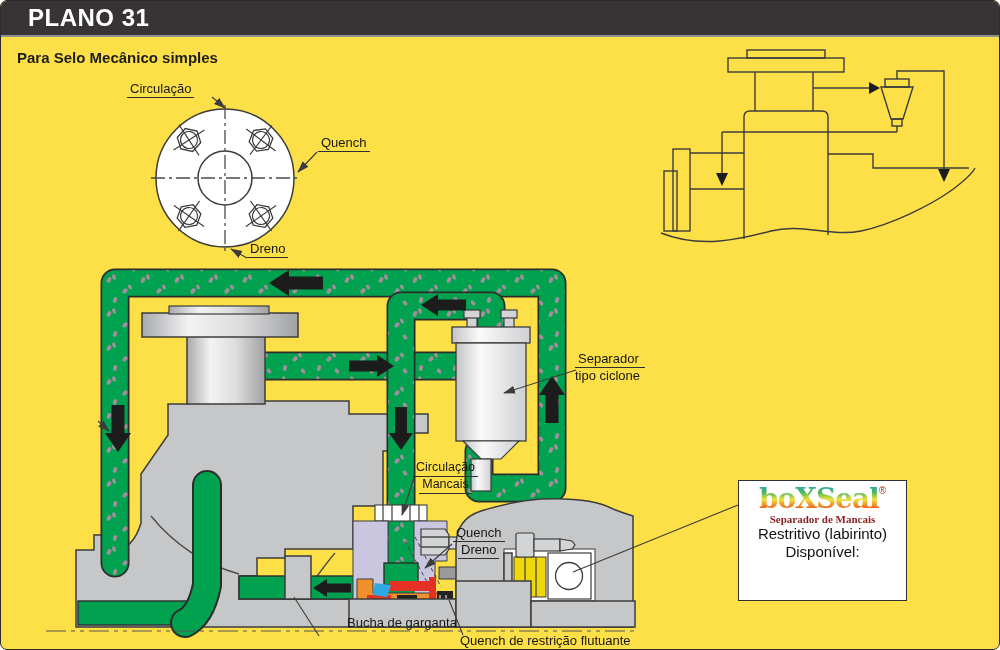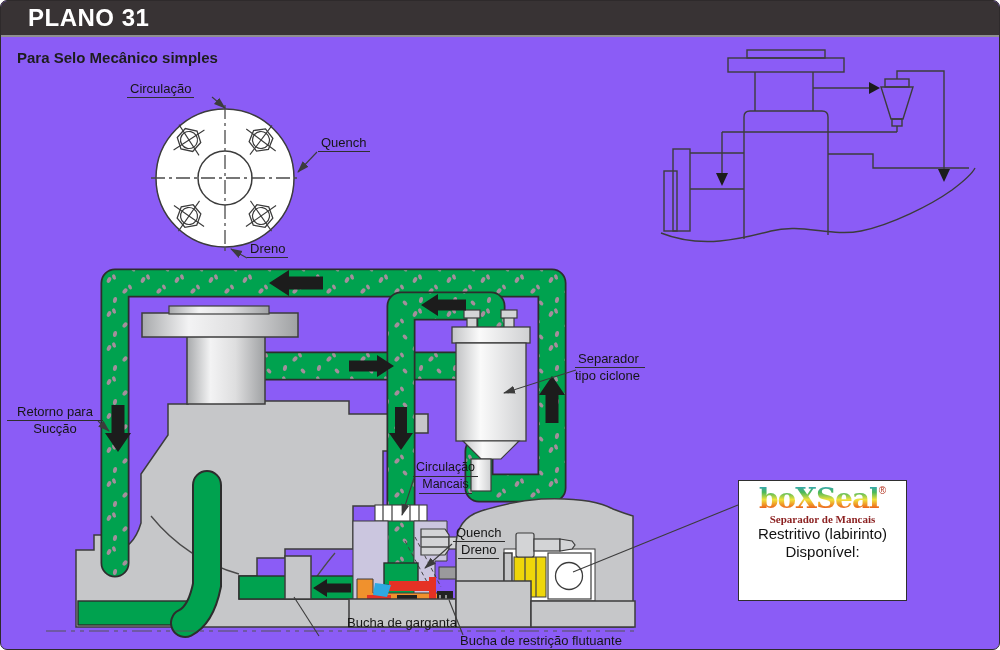--- a/index.html
+++ b/index.html
@@ -1,17 +1,17 @@
 <!DOCTYPE html>
 <html style="--header-bg: #383334; --pipe-green: #00A24F; --particle-mauve: #B78CA4; --casing-gray: #C6C7C9; --gland-lavender: #CBC6DF; --seal-orange: #F0912D; --seal-red: #E53125; --seal-blue: #2FA9E1; --bearing-yellow: #EFD70A; --tagline-red: #8B1F1F; --logo-c1: #2BA0D0; --logo-c2: #4CB85A; --logo-c3: #EFE23C; --logo-c4: #EF7D21; --logo-c5: #D6281C;"><head>
 <meta charset="utf-8">
 <style>
   html,body{margin:0;padding:0;background:#fff;}
   #canvas{
-    position:relative;width:998px;height:648px;background:#8b5cf6;
+    position:relative;width:998px;height:648px;background:#fde047;
     border:1px solid #2e2a2b;border-radius:7px;overflow:hidden;
     font-family:"Liberation Sans",sans-serif;
   }
   #titlebar{
     position:absolute;left:0;top:0;width:100%;height:34px;
     background:var(--header-bg,#383334);border-bottom:2px solid #8f8f8f;
     display:flex;align-items:center;
   }
   #titlebar .t{color:#fff;font-size:24px;font-weight:bold;letter-spacing:.5px;margin-left:27px;}
   #subtitle{position:absolute;left:16px;top:48px;font-size:15px;font-weight:bold;color:#1d1d1d;}
@@ -261,42 +261,38 @@
       <path class="lead" d="M318,635 L293,596"></path>
       <path class="lead" d="M462,634 L448,599"></path>
       <path class="lead" d="M572,571 L737,504"></path>
     </g>
   </svg>
 
   <div class="label" style="left:126px;top:80px;"><span class="u">Circulação</span></div>
   <div class="label" style="left:317px;top:134px;"><span class="u">Quench</span></div>
   <div class="label" style="left:246px;top:240px;"><span class="u">Dreno</span></div>
 
-  <div class="label ctr" style="left:6px;top:403px;width:96px;">
-    <span class="u" style="width:90px;">Retorno para</span><br>
-    <span>Sucção</span>
-  </div>
 
   <div class="label" style="left:574px;top:350px;">
     <span class="u" style="padding-right:6px;">Separador</span><br>
     <span>tipo ciclone</span>
   </div>
 
   <div class="label ctr" style="left:412px;top:459px;font-size:12.5px;">
     <span class="u">Circulação</span><br>
     <span class="u">Mancais</span>
   </div>
 
   <div class="label ctr" style="left:452px;top:524px;">
     <span class="u">Quench</span><br>
     <span class="u">Dreno</span>
   </div>
 
   <div class="label" style="left:313px;top:614px;margin-left:33px;">Bucha de garganta</div>
-  <div class="label" style="left:459px;top:632px;">Bucha de restrição flutuante</div>
+  <div class="label" style="left:459px;top:632px;">Quench de restrição flutuante</div>
 
   <div id="boxseal">
     <div><span class="logo">boXSeal</span><span class="reg">®</span></div>
     <div class="tag">Separador de Mancais</div>
     <div class="ln">Restritivo (labirinto)</div>
     <div class="ln">Disponível:</div>
   </div>
 
 </div>
 

